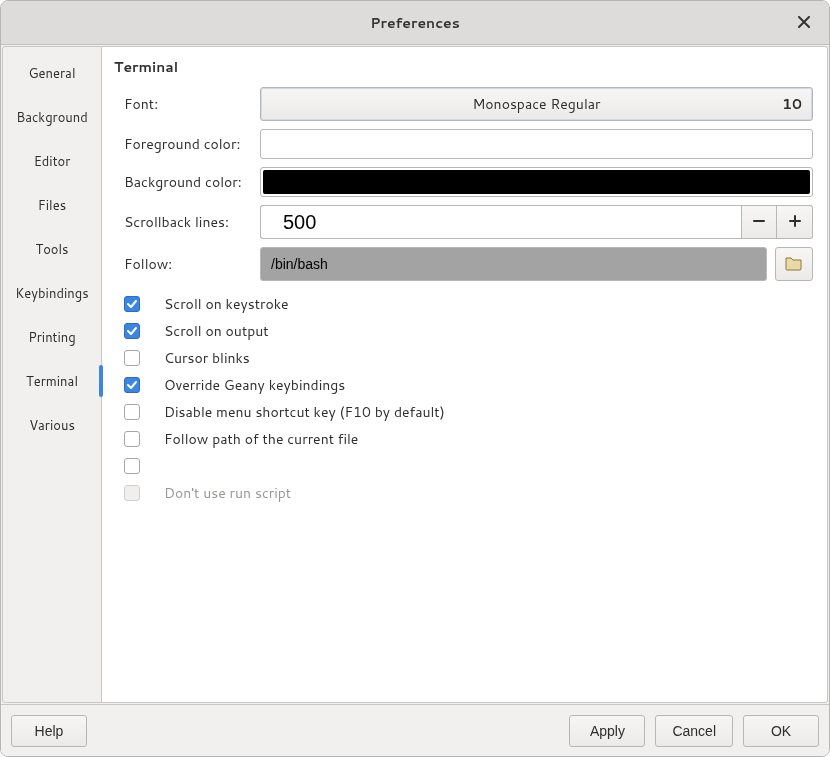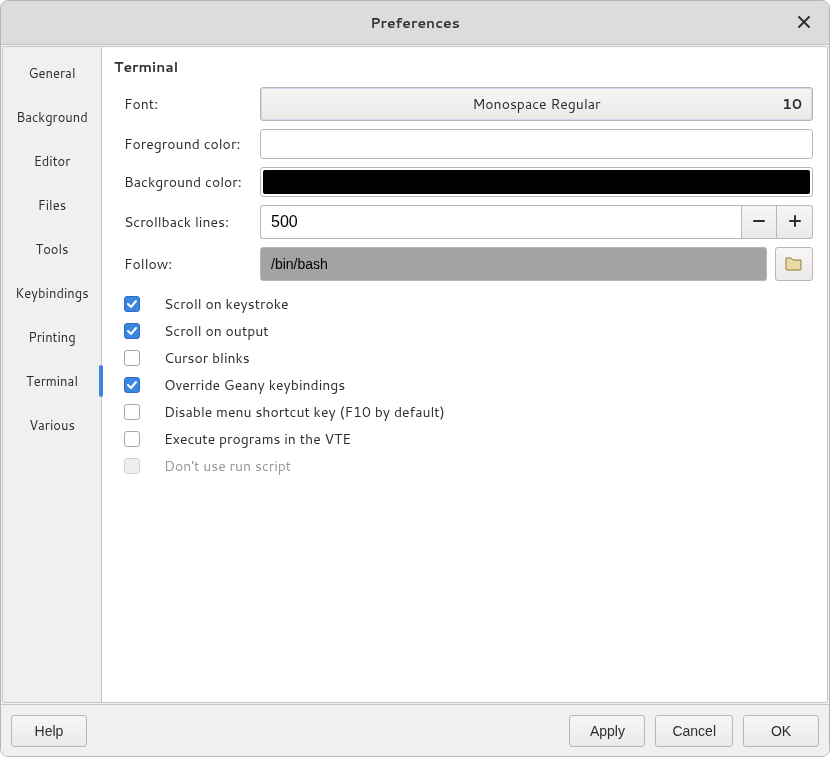--- a/index.html
+++ b/index.html
@@ -150,22 +150,22 @@
   
   .spin {
     display:flex;
     height:34px;
   }
   .spin input {
     flex:1;
     border:1px solid #b9b7b4;
     border-right:none;
     border-radius:3px 0 0 3px;
-    padding:0 10px;
-    font-size:16px;
+    padding:0 22px;
+    font-size:20px;
     background:#fff;
     outline:none;
   }
   .spin button {
     width:36px;
     border:1px solid #b9b7b4;
     border-left:none;
     background:linear-gradient(#f7f6f5,#eceae8);
     font-size:18px;
     line-height:1;
@@ -355,21 +355,24 @@
               </svg>
             </span>
           <span>Override Geany keybindings</span>
         </label>
         <label class="check">
           <span class="cbox"></span>
           <span>Disable menu shortcut key (F10 by default)</span>
         </label>
         <label class="check">
           <span class="cbox"></span>
-          <span>Execute programs in the VTE</span>
+          <span>Follow path of the current file</span>
+        </label>
+        <label class="check">
+          <span class="cbox"></span>
         </label>
         <label class="check disabled">
           <span class="cbox"></span>
           <span>Don't use run script</span>
         </label>
       </div>
     </div>
   </div>
 
   <div class="footer">

